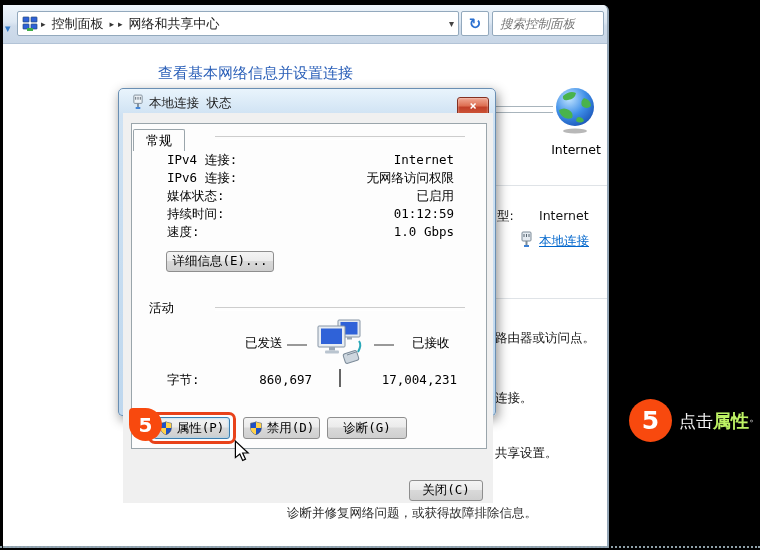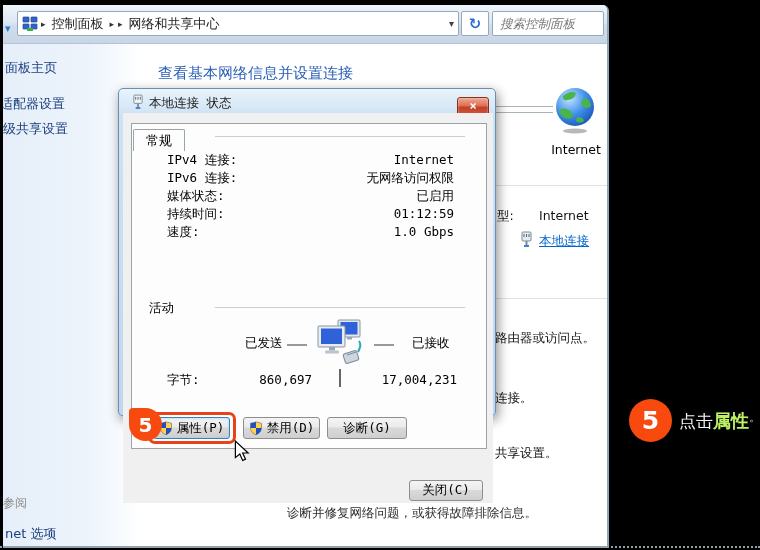--- a/index.html
+++ b/index.html
@@ -110,27 +110,20 @@
 
       <div id="refreshbtn" class="bar-box">
         <span id="refresh-glyph">↻</span>
       </div>
 
       <div id="searchbox" class="bar-box">
         <input placeholder="搜索控制面板" style="">
       </div>
     </div>
 
-    <div id="sidebar" class="abs">
-      <span class="side-link" style="left:2px;top:15px;">面板主页</span>
-      <span class="side-link" style="left:-3px;top:51px;">适配器设置</span>
-      <span class="side-link" style="left:0px;top:76px;">级共享设置</span>
-      <span class="side-head" style="left:0px;top:451px;">参阅</span>
-      <span class="side-link" style="left:2px;top:481px;">net 选项</span>
-    </div>
 
     <div id="heading" class="abs">查看基本网络信息并设置连接</div>
 
     <div class="abs map-line"></div>
     <span class="abs" style="left:550px;top:80px;">
       <svg width="44" height="50" viewBox="0 0 44 50">
         <defs>
           <radialGradient id="gg" cx="35%" cy="28%" r="80%">
             <stop offset="0%" stop-color="#bfe3ff"></stop>
               <stop offset="55%" stop-color="#3f8fe8"></stop>
@@ -209,20 +202,21 @@
         </div>
       <div class="drow" style="top:82px;">
           <span class="dl">持续时间:</span>
           <span class="dv">01:12:59</span>
         </div>
       <div class="drow" style="top:100px;">
           <span class="dl">速度:</span>
           <span class="dv">1.0 Gbps</span>
         </div>
 
+      <div class="win-btn" style="left:34px;top:127px;width:108px;height:21px;">详细信息(E)...</div>
 
       <span class="grp-label" style="left:17px;top:176px;">活动</span>
       <div class="grp-line" style="left:83px;top:183px;width:250px;"></div>
 
       <span class="grp-label" style="left:113px;top:211px;">已发送</span>
       <div class="dash" style="left:155px;top:220px;"></div>
       <span class="abs" style="left:182px;top:194px;">
         <svg width="50" height="54" viewBox="0 0 50 54">
           <rect x="24" y="2" width="22" height="17" rx="1" fill="#e2e9ef" stroke="#8795a5"></rect>
           <rect x="26.5" y="4" width="17" height="12.5" fill="#2f62d8"></rect>

